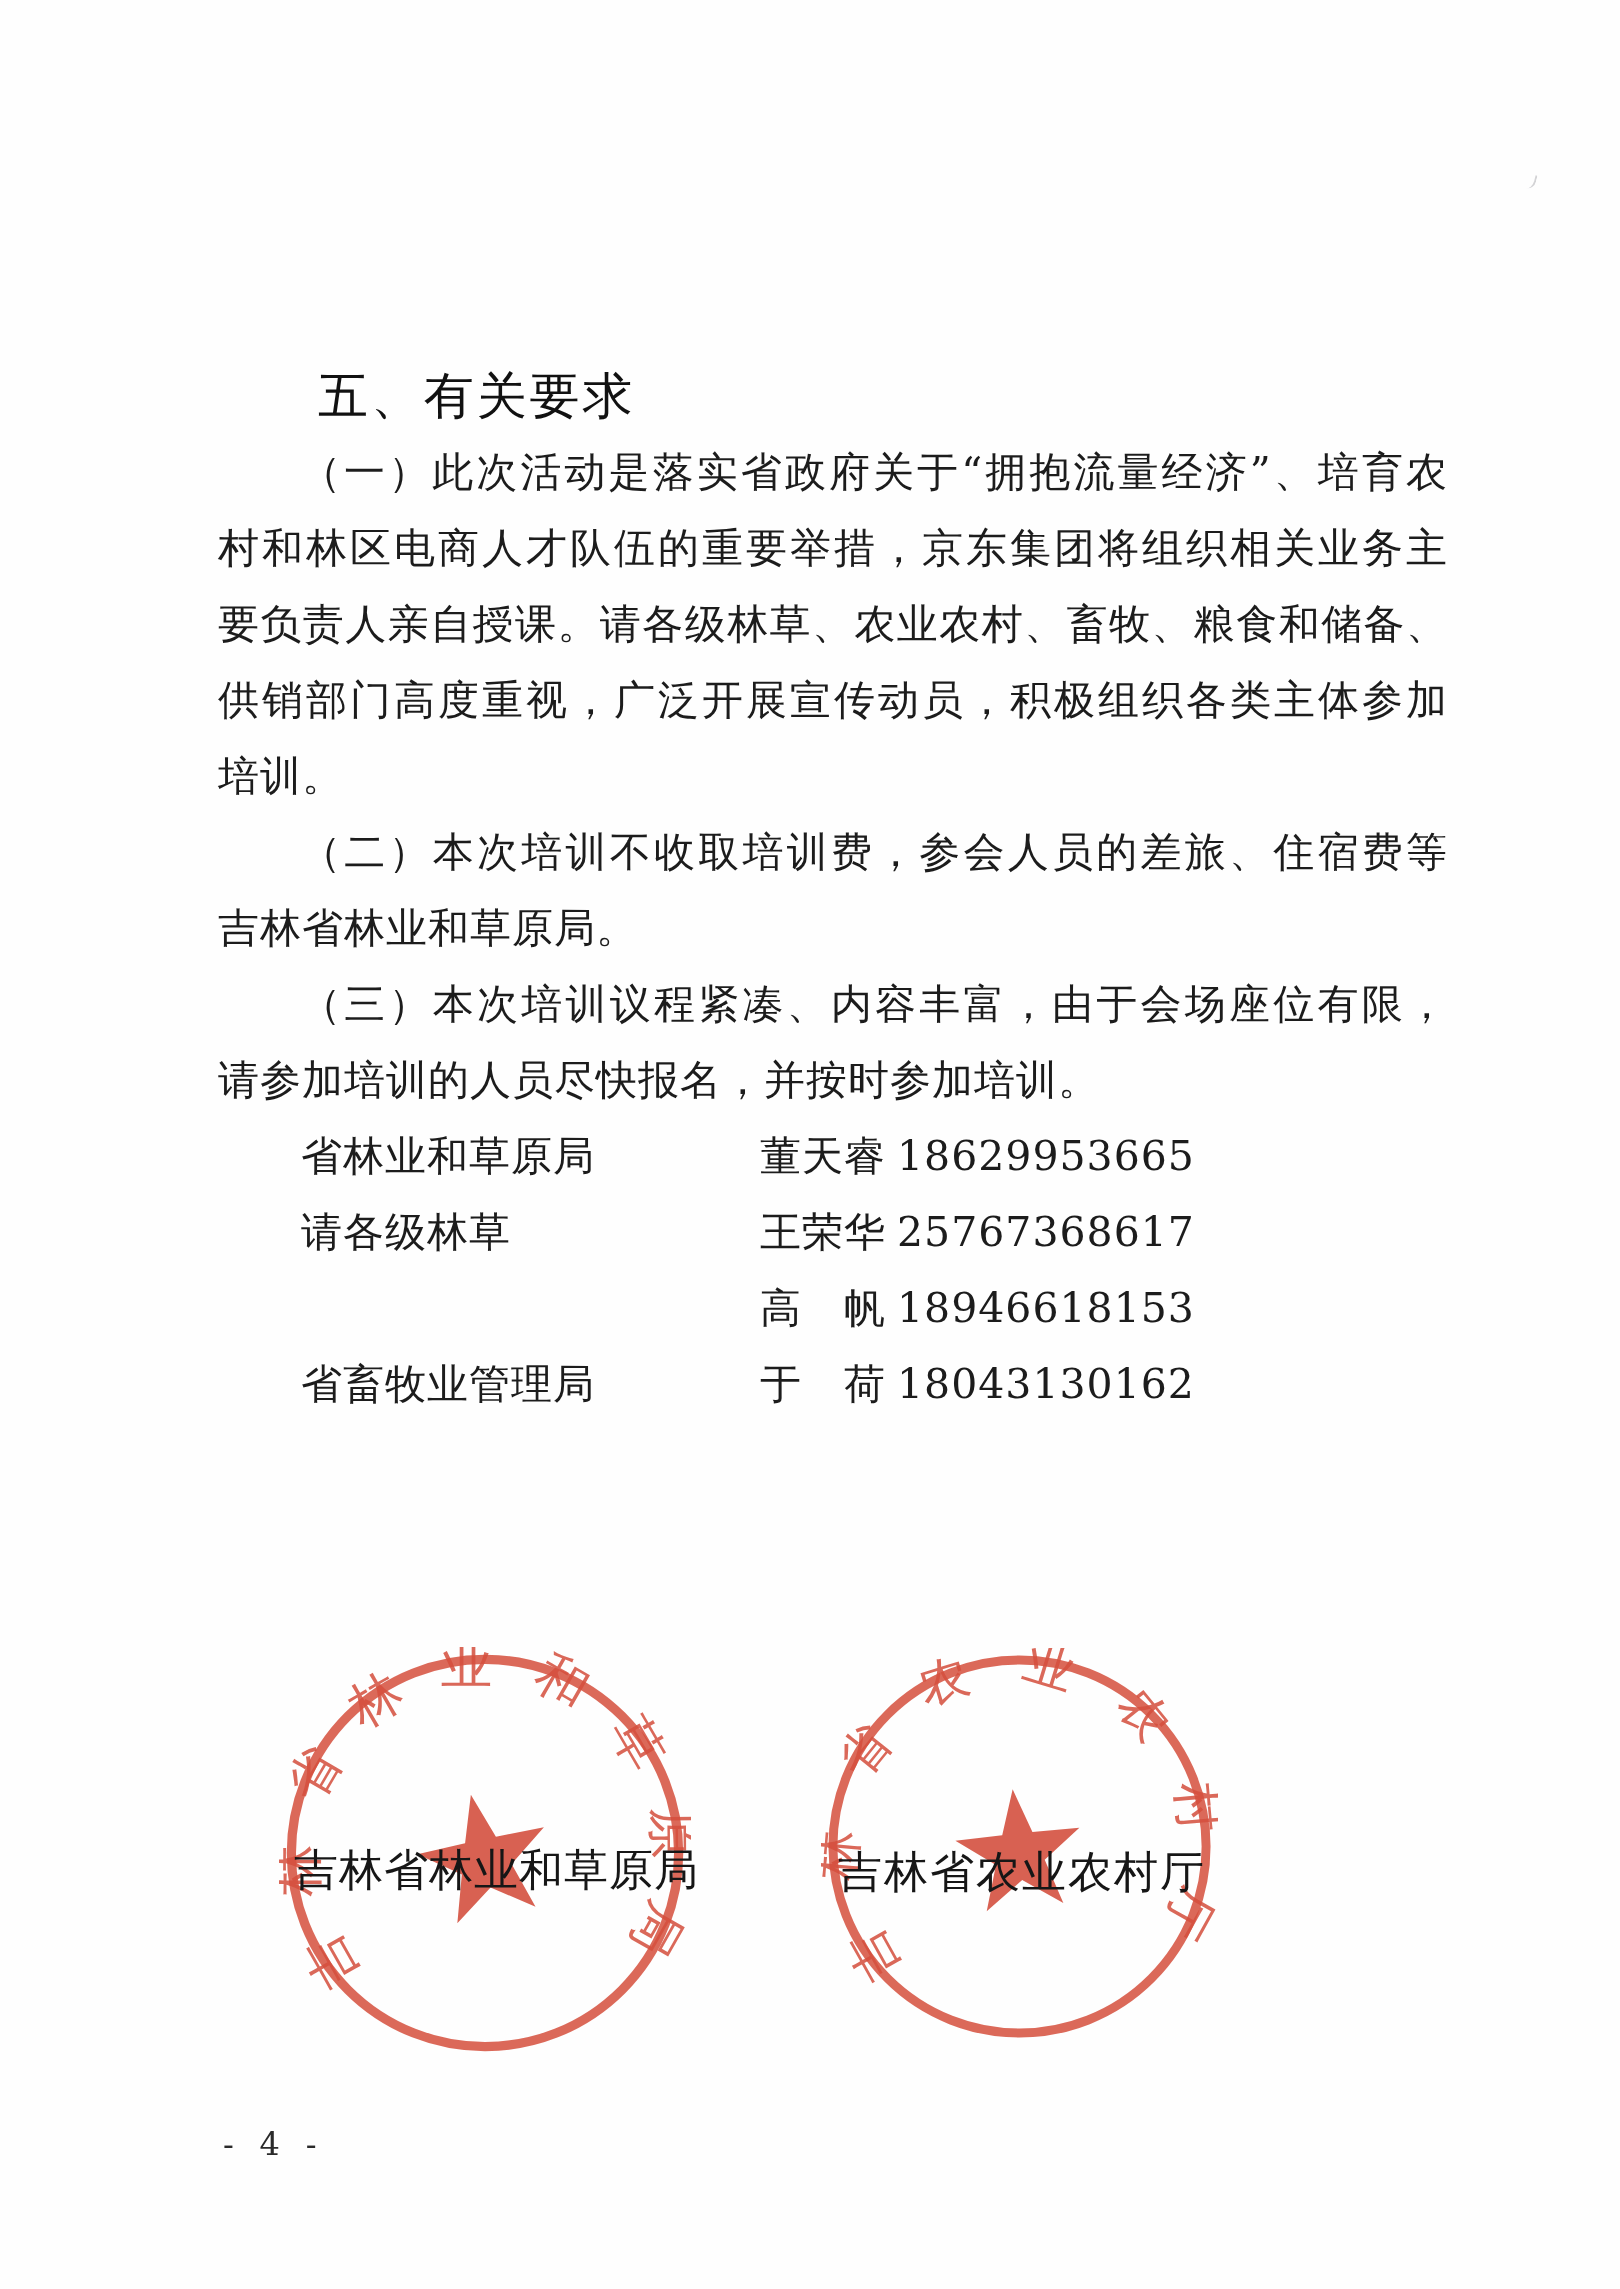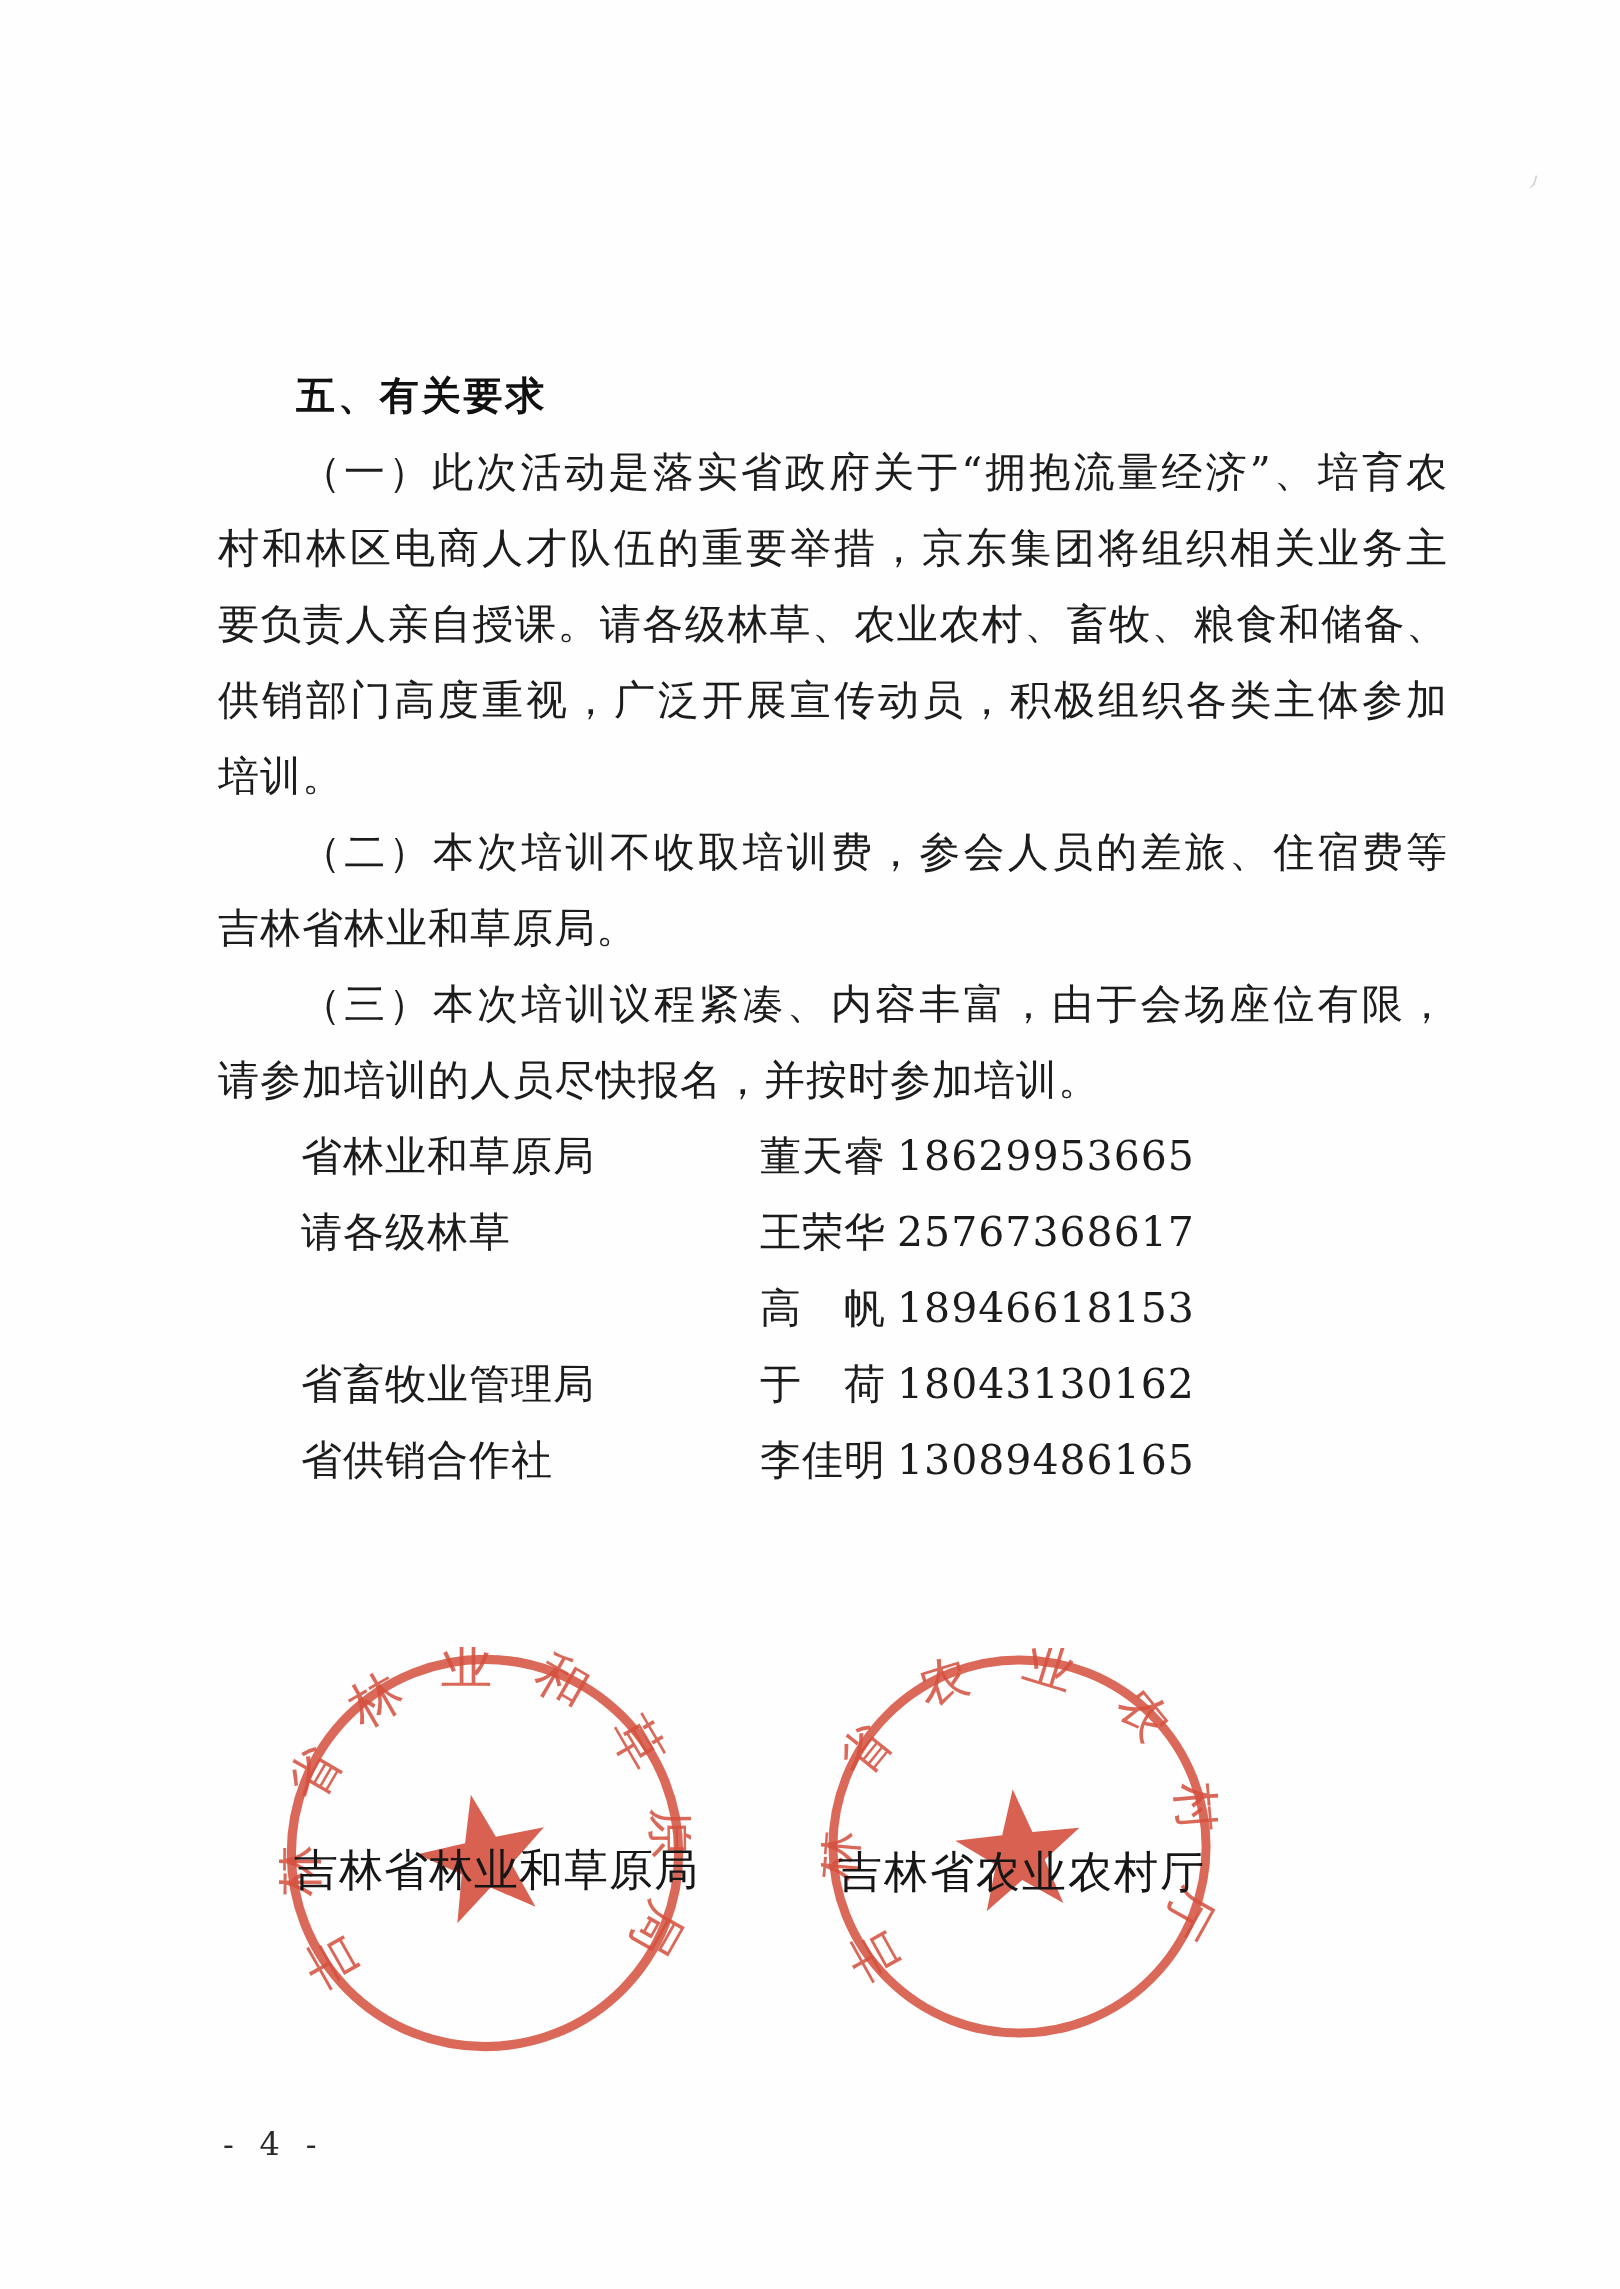--- a/index.html
+++ b/index.html
@@ -15,22 +15,22 @@
   .textcol{
     position:absolute;
     left:218px;top:358px;
     width:1230px;
     font-size:41px;
     letter-spacing:1px;
     line-height:76px;
   }
   .doc-heading{
     font-family:"DejaVu Sans","Liberation Sans",sans-serif;
-    font-weight:bold;
-    font-size:39px;
+    font-weight:normal;
+    font-size:50px;
     letter-spacing:2.9px;
     text-indent:2em;
     color:#111;
   }
   .line{white-space:nowrap;}
   .line.indent{text-indent:2em;}
   .line.fill{
     white-space:normal;
     text-align:justify;
     text-align-last:justify;
@@ -107,24 +107,20 @@
       <span class="org">请各级林草</span>
       <span class="person"><span>王荣华</span><span class="phone">25767368617</span></span>
     </div>
     <div class="crow">
       <span class="person"><span>高　帆</span><span class="phone">18946618153</span></span>
     </div>
     <div class="crow">
       <span class="org">省畜牧业管理局</span>
       <span class="person"><span>于　荷</span><span class="phone">18043130162</span></span>
     </div>
-    <div class="crow">
-      <span class="org">省供销合作社</span>
-      <span class="person"><span>李佳明</span><span class="phone">13089486165</span></span>
-    </div>
   </div>
 
   <div class="sig sig-left">吉林省林业和草原局</div>
   <div class="sig sig-right">吉林省农业农村厅</div>
 
   <svg class="seal seal-left" viewBox="0 0 400 400">
     <defs>
       <path id="arcL" d="M 83.3 316.7 A 165 165 0 1 1 316.7 316.7" fill="none"></path>
     </defs>
     <circle cx="200" cy="200" r="188" fill="none" stroke="#d23f2c" stroke-width="9" opacity="0.85"></circle>

